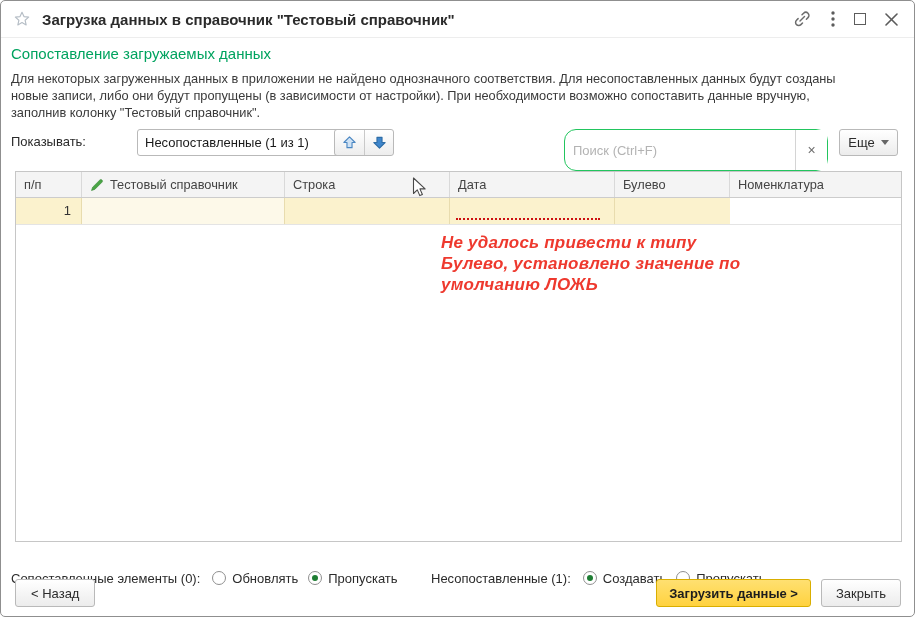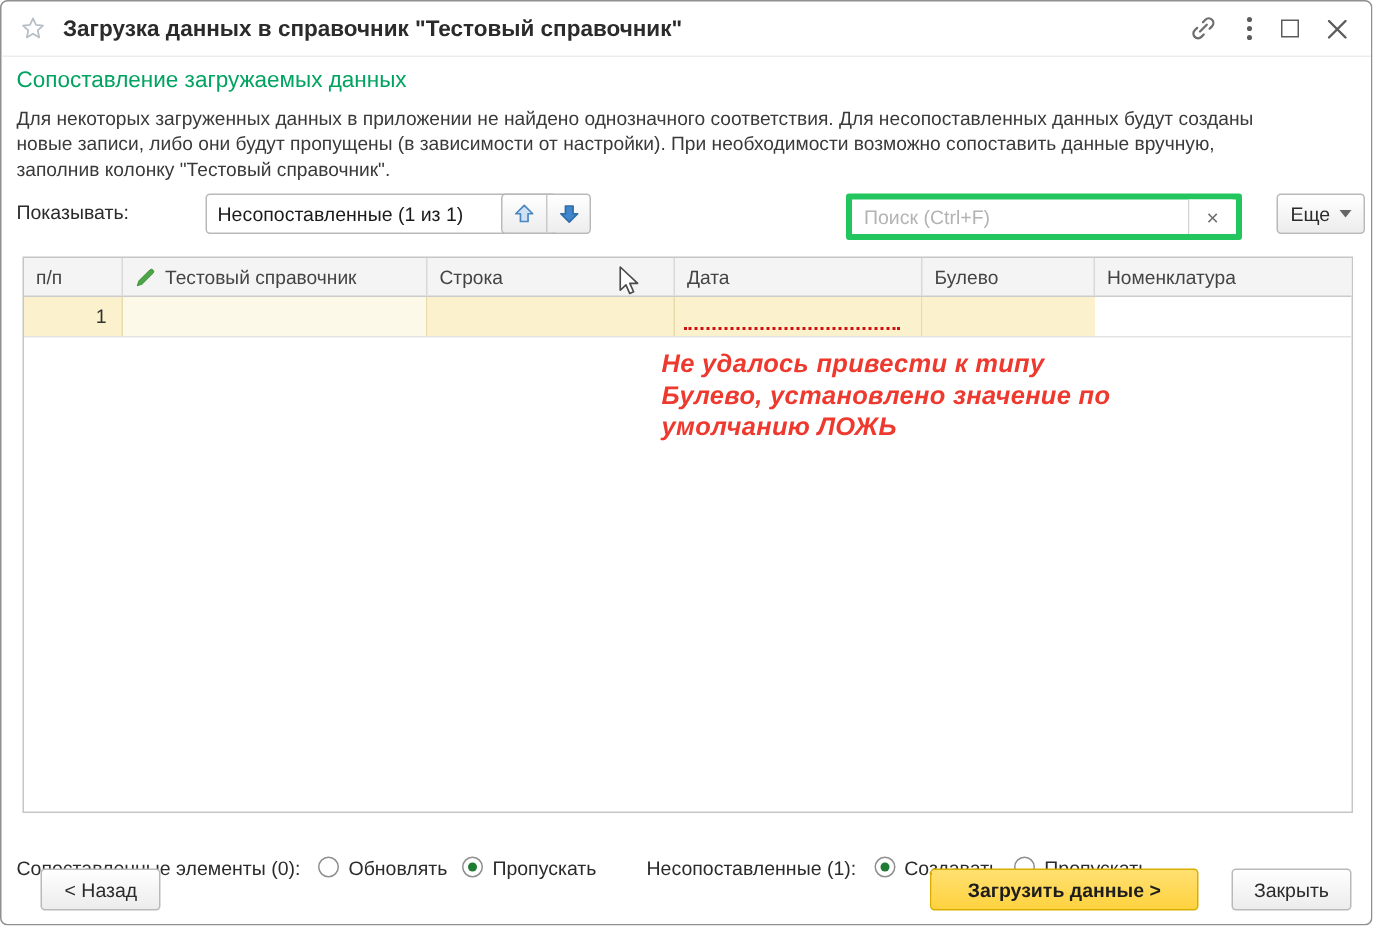--- a/index.html
+++ b/index.html
@@ -28,29 +28,29 @@
                  overflow:hidden; white-space:nowrap; }
   .combo-btn { width:24px; border-left:1px solid #d4d4d4; display:flex; align-items:center;
                justify-content:center; background:linear-gradient(#fff,#f0f0f0); border-radius:0 3px 3px 0;}
   .caret { width:0; height:0; border-left:4px solid transparent; border-right:4px solid transparent;
            border-top:5px solid #666; display:inline-block; }
   .updown { position:absolute; left:333px; top:128px; height:27px; display:flex;
             border:1px solid #b9b9b9; border-radius:3px; background:linear-gradient(#fff,#ededed); }
   .updown .ud-btn { width:29px; border:none; background:transparent; display:flex;
                     align-items:center; justify-content:center; cursor:pointer; }
   .updown .ud-btn + .ud-btn { border-left:1px solid #c9c9c9; }
-  .search { position:absolute; left:563px; top:128px; width:264px; height:31px;
-            border:4px solid #22c55e; border-radius:2px; background:#fff; display:flex; }
+  .search { position:absolute; left:563px; top:128px; width:264px; height:42px;
+            border:1px solid #22c55e; border-radius:12px; background:#fff; display:flex; }
   .search input { flex:1; border:none; outline:none; padding:0 8px; font-size:13px;
                   font-family:inherit; color:#333; min-width:0; background:transparent; }
   .search input::placeholder { color:#b3b3b3; }
   .clear-btn { width:32px; border:none; border-left:1px solid #d4d4d4; background:#fff;
                color:#6e6e6e; font-size:14px; cursor:pointer; border-radius:0 3px 3px 0; }
   .btn { border:1px solid #b9b9b9; border-radius:3px; background:linear-gradient(#ffffff,#ececec);
-         font-size:13px; color:#2b2b2b; font-family:inherit; cursor:pointer;margin-left:12px; }
+         font-size:13px; color:#2b2b2b; font-family:inherit; cursor:pointer; }
   .more-btn { position:absolute; left:838px; top:128px; width:59px; height:27px;
               display:flex; align-items:center; justify-content:center; gap:6px; }
 
   
   .table { position:absolute; left:14px; top:170px; width:887px; height:371px;
            border:1px solid #c6c6c6; background:#fff; }
   .thead, .trow { display:grid; grid-template-columns:66px 203px 165px 165px 115px 1fr; }
   .thead { height:26px; background:#f4f4f4; border-bottom:1px solid #cccccc; }
   .th { font-size:12.8px; color:#444; border-right:1px solid #d9d9d9;
         display:flex; align-items:center; gap:6px; padding-left:8px; overflow:hidden; }
@@ -81,21 +81,21 @@
   .opt-label { margin-right:2px; }
   .radio-pair { display:flex; align-items:center; gap:6px; cursor:pointer; }
   .radio { width:14px; height:14px; border:1px solid #8f8f8f; border-radius:50%;
            background:#fff; position:relative; flex:none; }
   .radio.checked::after { content:""; position:absolute; left:3px; top:3px; width:6px;
                           height:6px; border-radius:50%; background:#1e7d33; }
 
   
   .back-btn { position:absolute; left:14px; top:578px; height:28px; padding:0 15px; }
   .right-btns { position:absolute; right:13px; top:578px; display:flex; gap:10px; }
-  .load-btn { height:28px; padding:0 24px; font-weight:bold; font-size:13px; color:#1d1d1d;
+  .load-btn { height:28px; padding:0 12px; font-weight:bold; font-size:13px; color:#1d1d1d;
               background:linear-gradient(#ffe071,#ffd23f); border:1px solid #d9ae00;
               border-radius:3px; font-family:inherit; cursor:pointer; }
   .close-btn { height:28px; padding:0 14px; }
 </style>
 </head>
 <body>
 
 <div class="window">
 
   <div class="titlebar">

